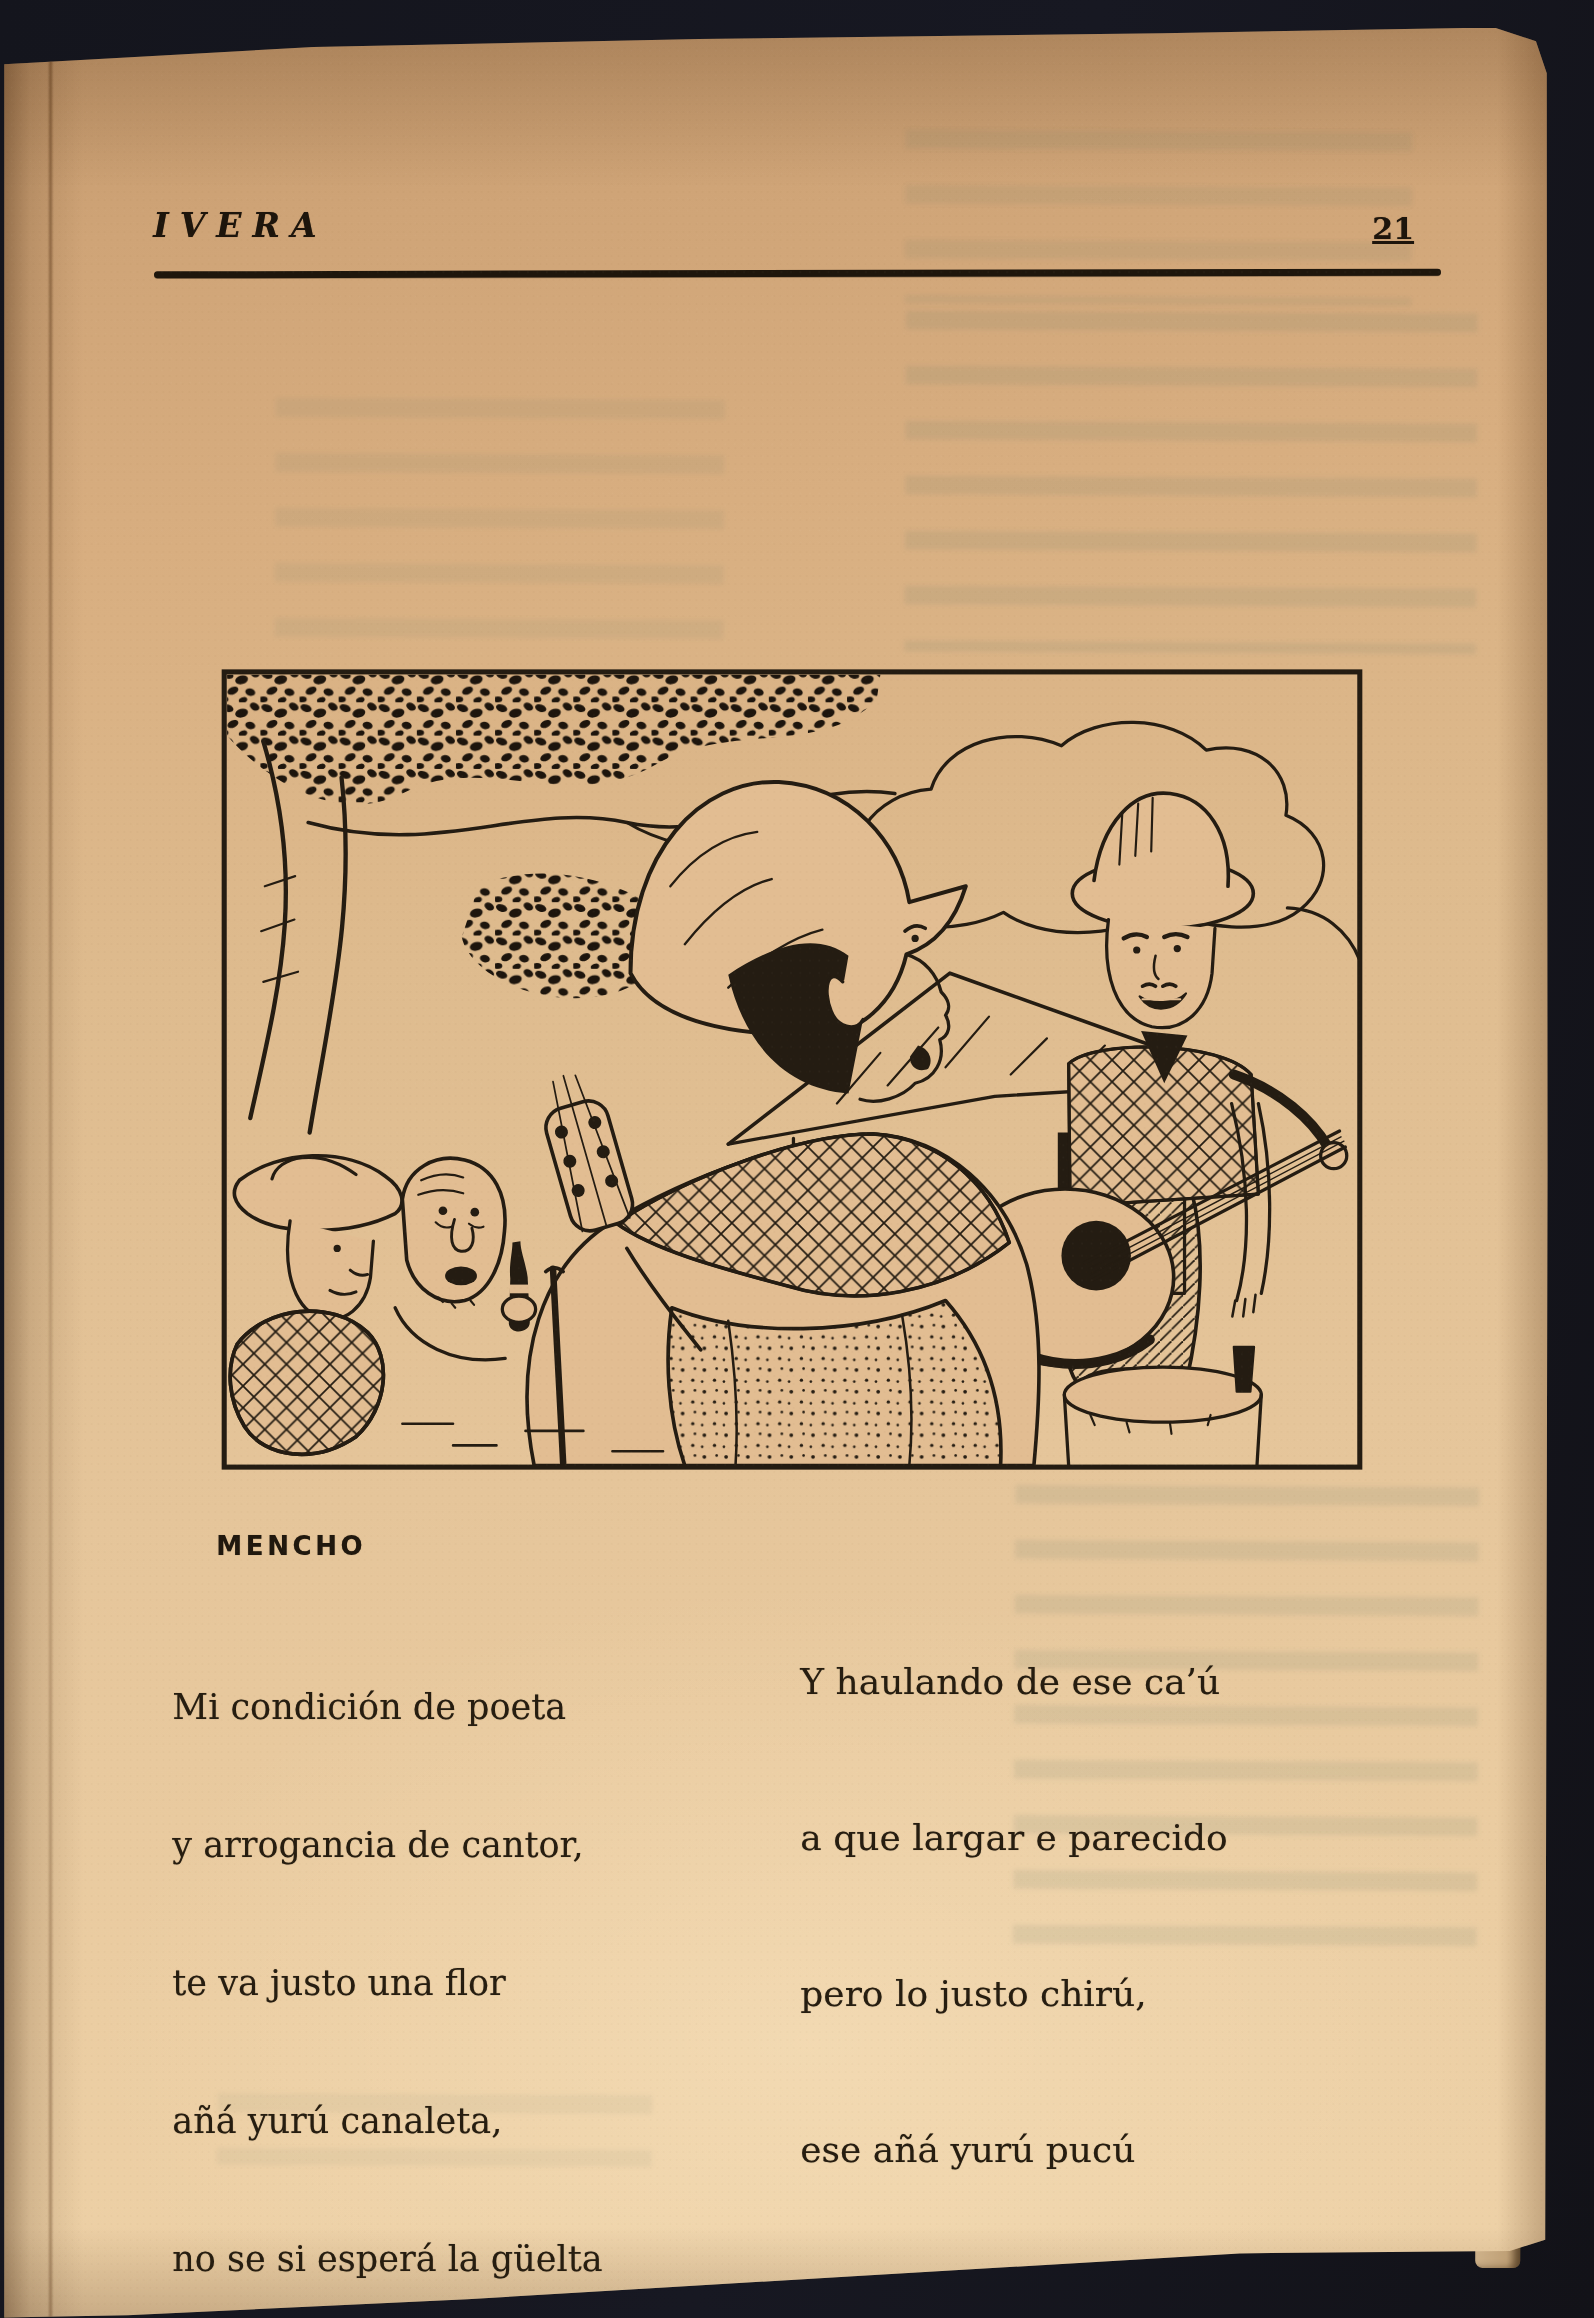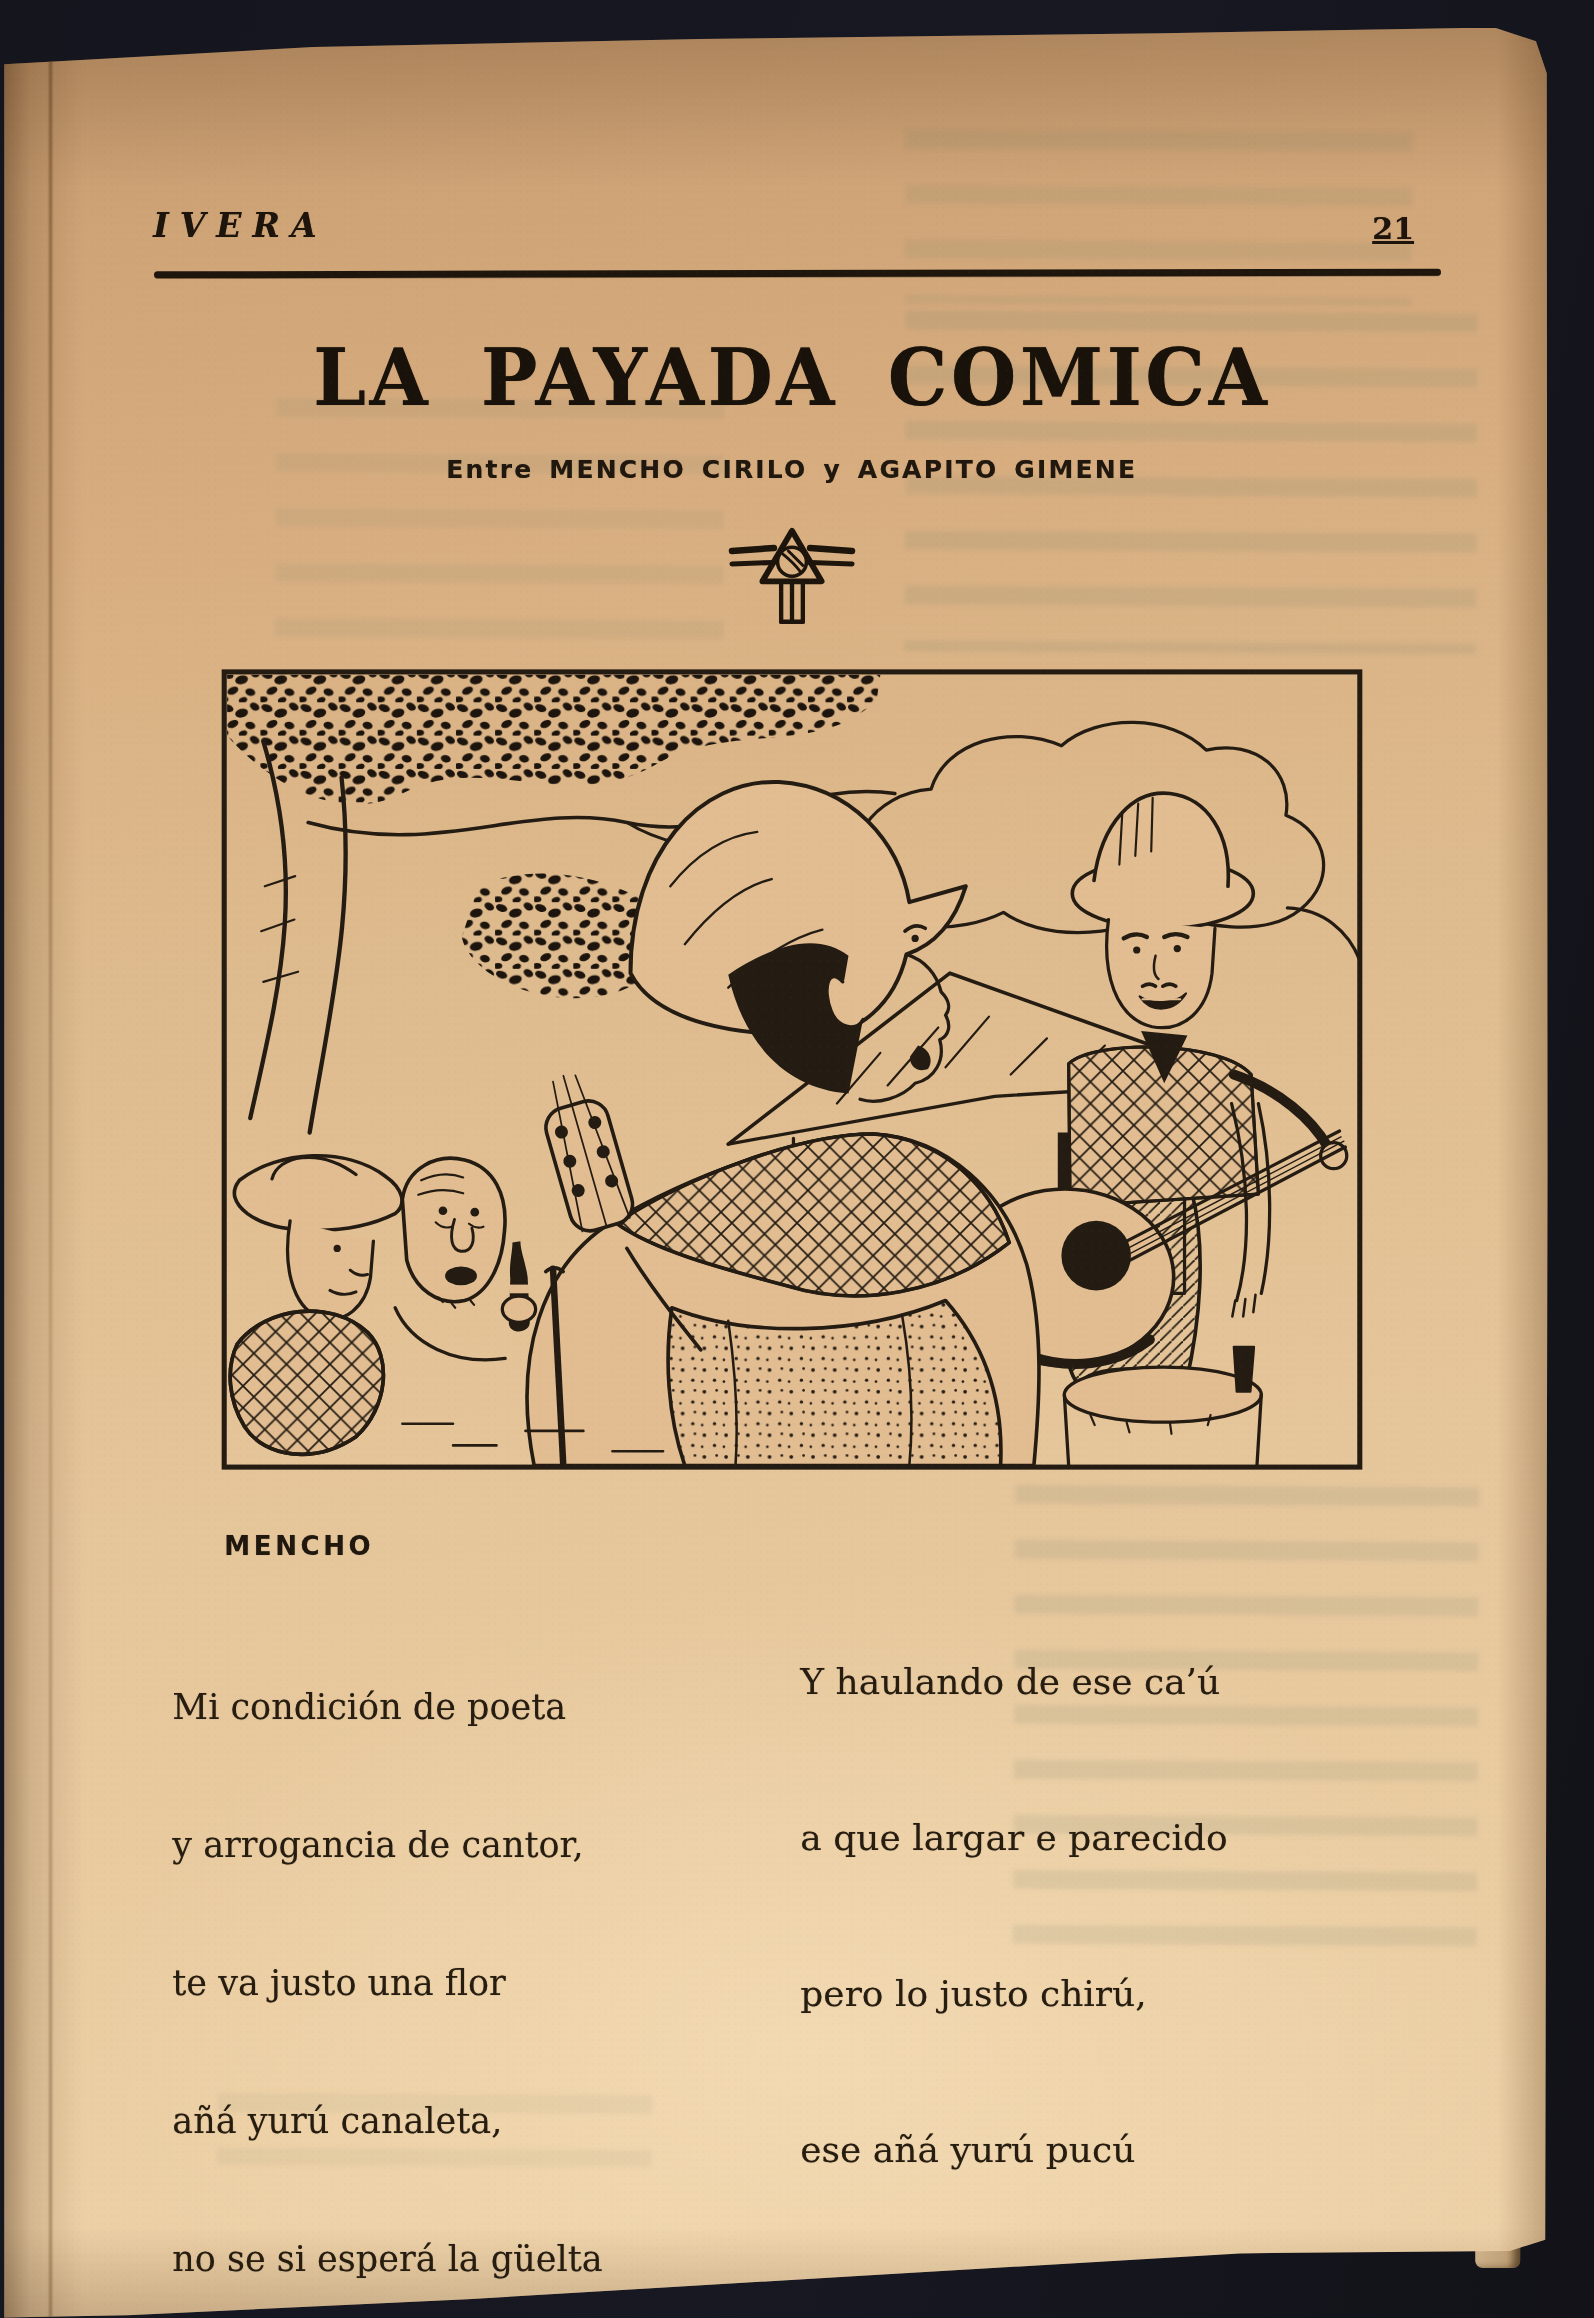--- a/index.html
+++ b/index.html
@@ -56,21 +56,21 @@
         color:#19120a;transform:scaleY(1.04);text-shadow:0 0 0.7px rgba(25,18,10,.7);}
   .article-byline{position:relative;top:339px;
         font:bold 25px "DejaVu Sans",sans-serif;letter-spacing:2.2px;word-spacing:5px;
         color:#20180e;text-shadow:0 0 0.7px rgba(30,20,8,.5);}
   .ornament-wrap{position:relative;top:377px;}
 
   .illustration{position:absolute;left:217px;top:641px;width:1142px;height:801px;}
 
   .speaker-label{position:absolute;left:212px;top:1503px;
         font:bold 26px "DejaVu Sans",sans-serif;letter-spacing:3.6px;color:#20180e;
-        text-shadow:0 0 0.7px rgba(30,20,8,.5);margin-left:8px;}
+        text-shadow:0 0 0.7px rgba(30,20,8,.5);}
   .verse{position:absolute;white-space:pre;color:#261d10;
         text-shadow:0 0 0.9px rgba(38,29,16,.45);}
   .verse-left{left:168px;top:1564px;font:35px/46px "DejaVu Serif",serif;}
   .verse-right{left:796px;top:1524px;font:36px/52px "DejaVu Serif",serif;}
 </style>
 </head>
 <body>
 
 <div class="scan">
   <div class="under-pages"></div>
@@ -81,39 +81,20 @@
     <div class="ghost g1"></div>
     <div class="ghost g2"></div>
     <div class="ghost g3"></div>
     <div class="ghost g4"></div>
     <div class="ghost g5"></div>
 
     <div class="running-title">IVERA</div>
     <div class="page-number">21</div>
     <div class="head-rule"></div>
 
-    <div class="content">
-      <h1 class="article-title">LA PAYADA COMICA</h1>
-      <div class="article-byline">Entre MENCHO CIRILO y AGAPITO GIMENE</div>
-      <div class="ornament-wrap">
-        <svg width="138" height="107" viewBox="0 0 190 148">
-          <g stroke="#1d150c" fill="none" stroke-width="6" stroke-linejoin="round" stroke-linecap="round">
-            <path d="M12,40 L70,36" stroke-width="9"></path>
-            <path d="M12,58 L70,56" stroke-width="7"></path>
-            <path d="M120,36 L178,40" stroke-width="9"></path>
-            <path d="M120,56 L178,58" stroke-width="7"></path>
-            <path d="M95,12 L136,82 L54,82 Z" stroke-width="8"></path>
-            <circle cx="95" cy="55" r="20" stroke-width="5"></circle>
-            <path d="M82,44 C92,52 100,60 106,68 M90,40 C98,48 106,56 110,60" stroke-width="4"></path>
-            <path d="M80,84 L80,138 M110,84 L110,138 M95,86 L95,136" stroke-width="6"></path>
-            <path d="M80,138 L110,138" stroke-width="6"></path>
-          </g>
-        </svg>
-      </div>
-    </div>
 
     <div class="illustration">
       <svg width="1142" height="801" viewBox="0 0 1576 1106">
         <defs>
           <pattern id="xh" width="30" height="30" patternUnits="userSpaceOnUse">
             <path d="M0,30 L30,0 M0,0 L30,30" stroke="#241c12" stroke-width="2.4" fill="none"></path>
           </pattern>
           <pattern id="hatch" width="16" height="16" patternUnits="userSpaceOnUse">
             <path d="M0,16 L16,0" stroke="#241c12" stroke-width="2.4" fill="none"></path>
           </pattern>

